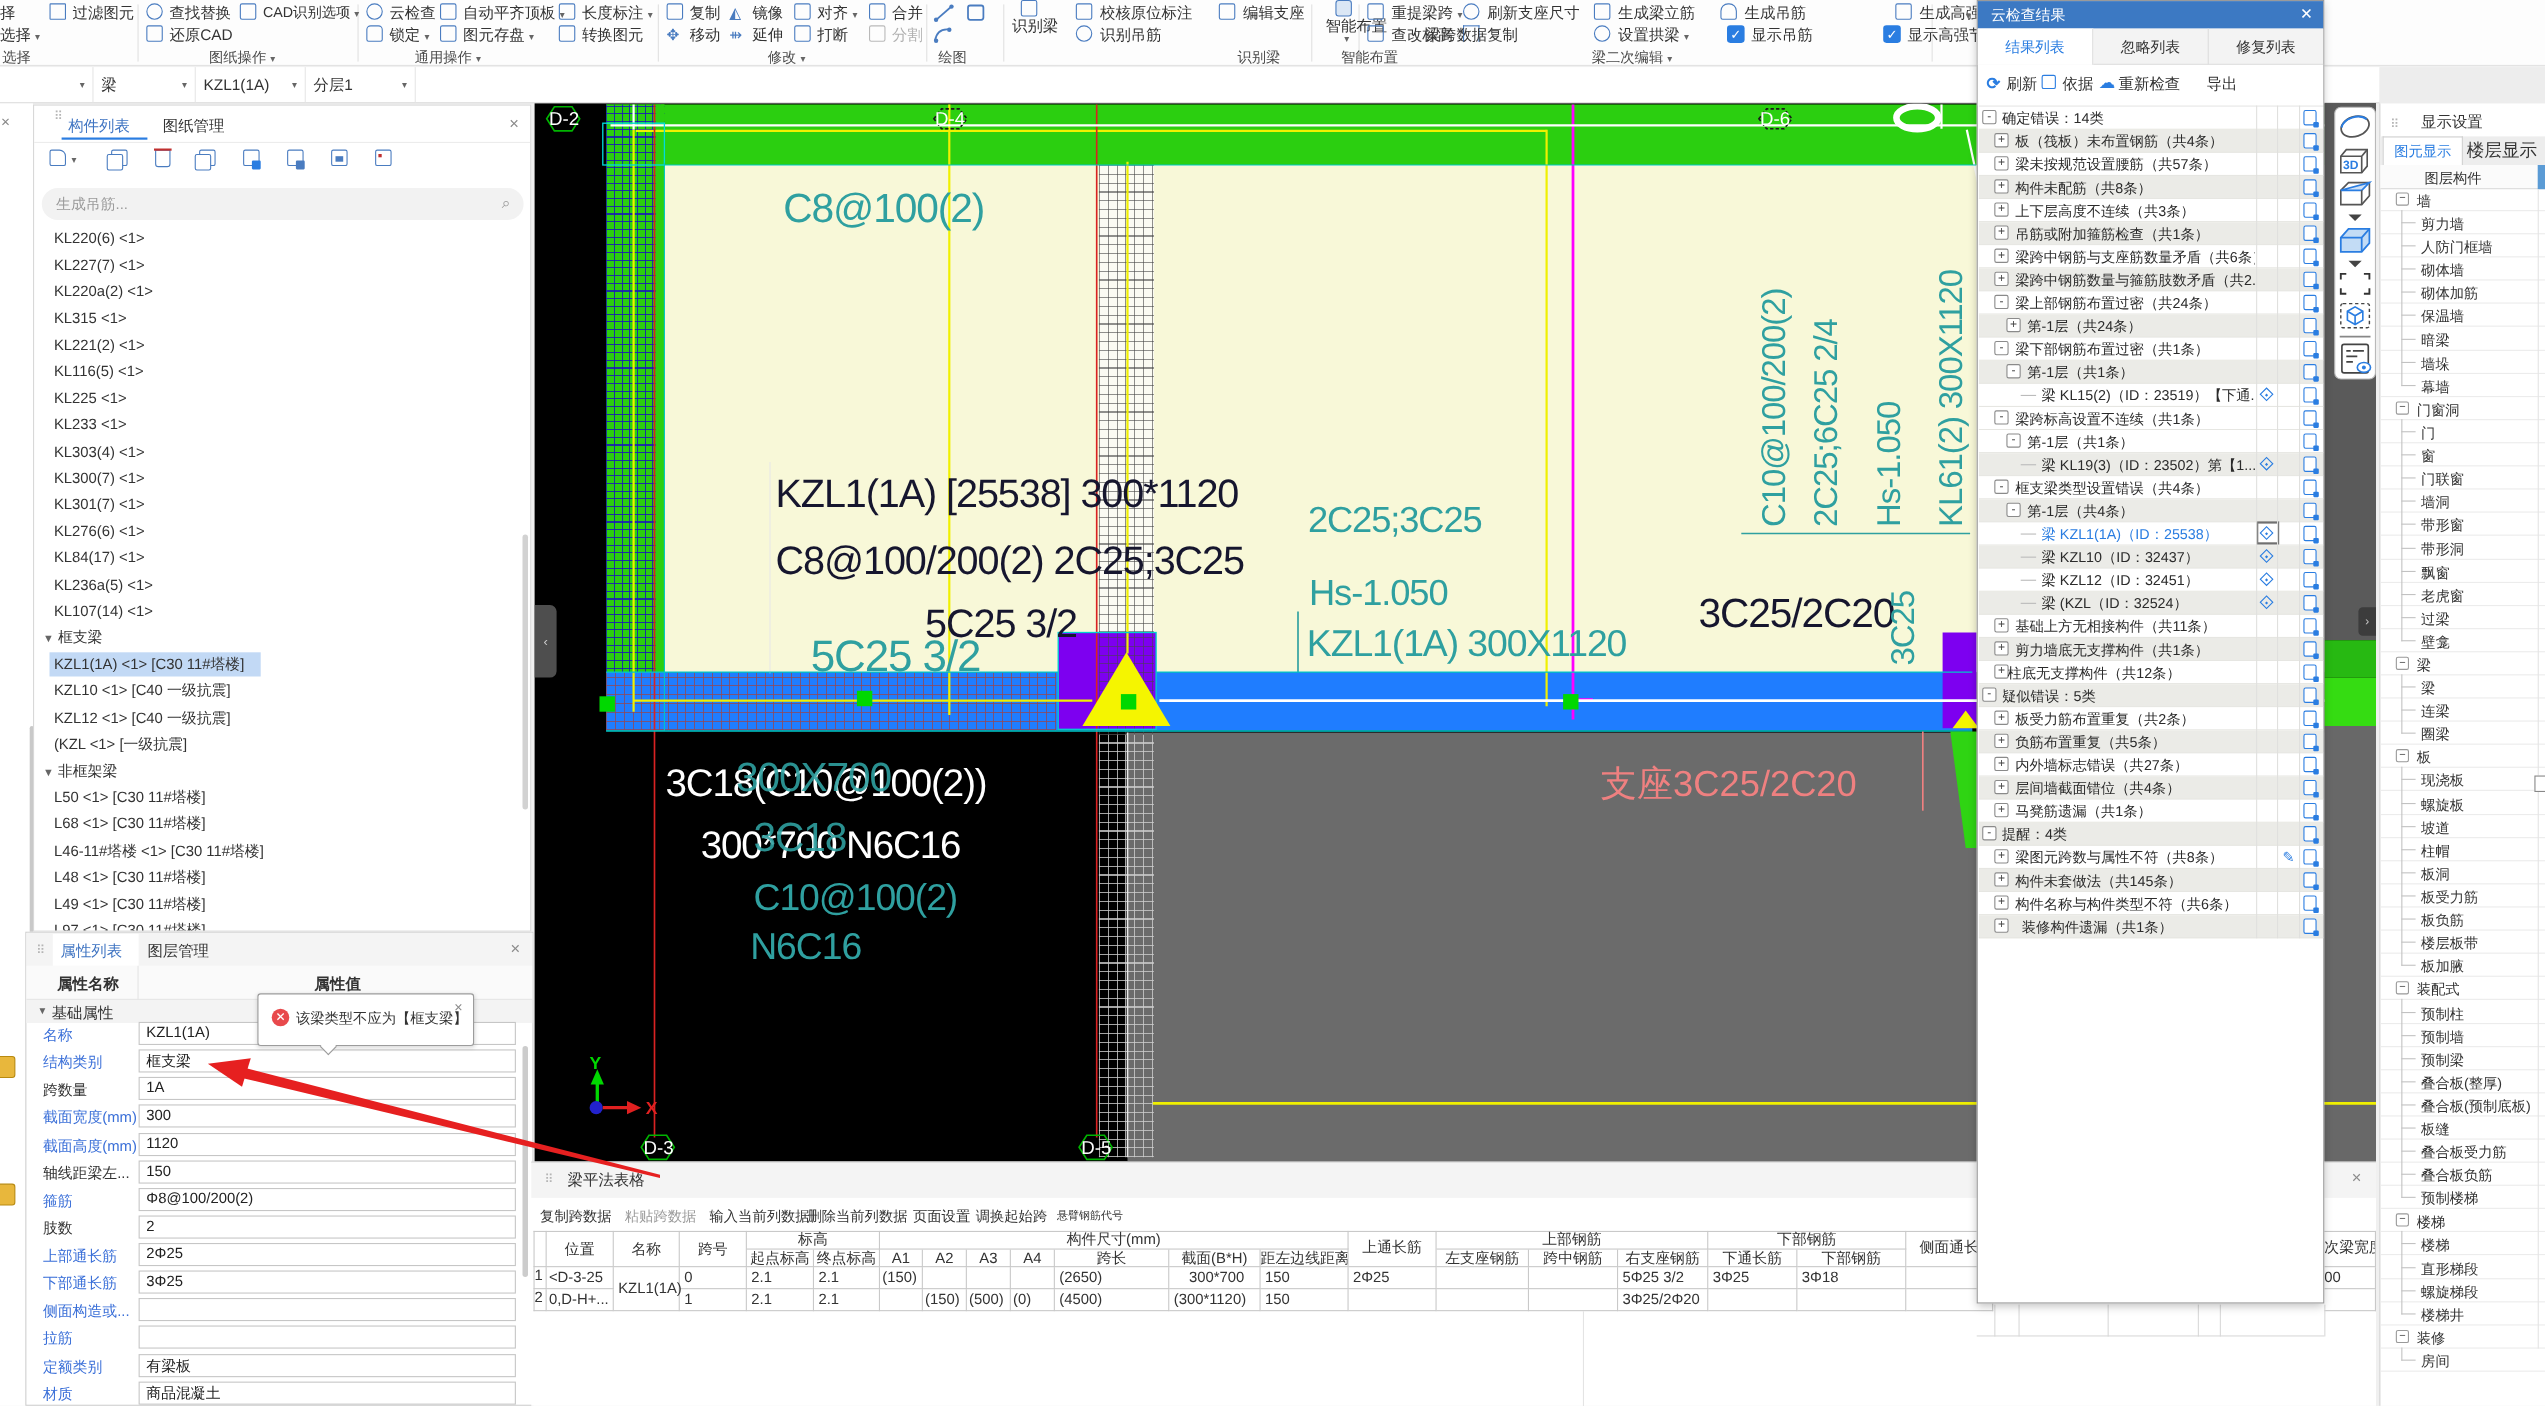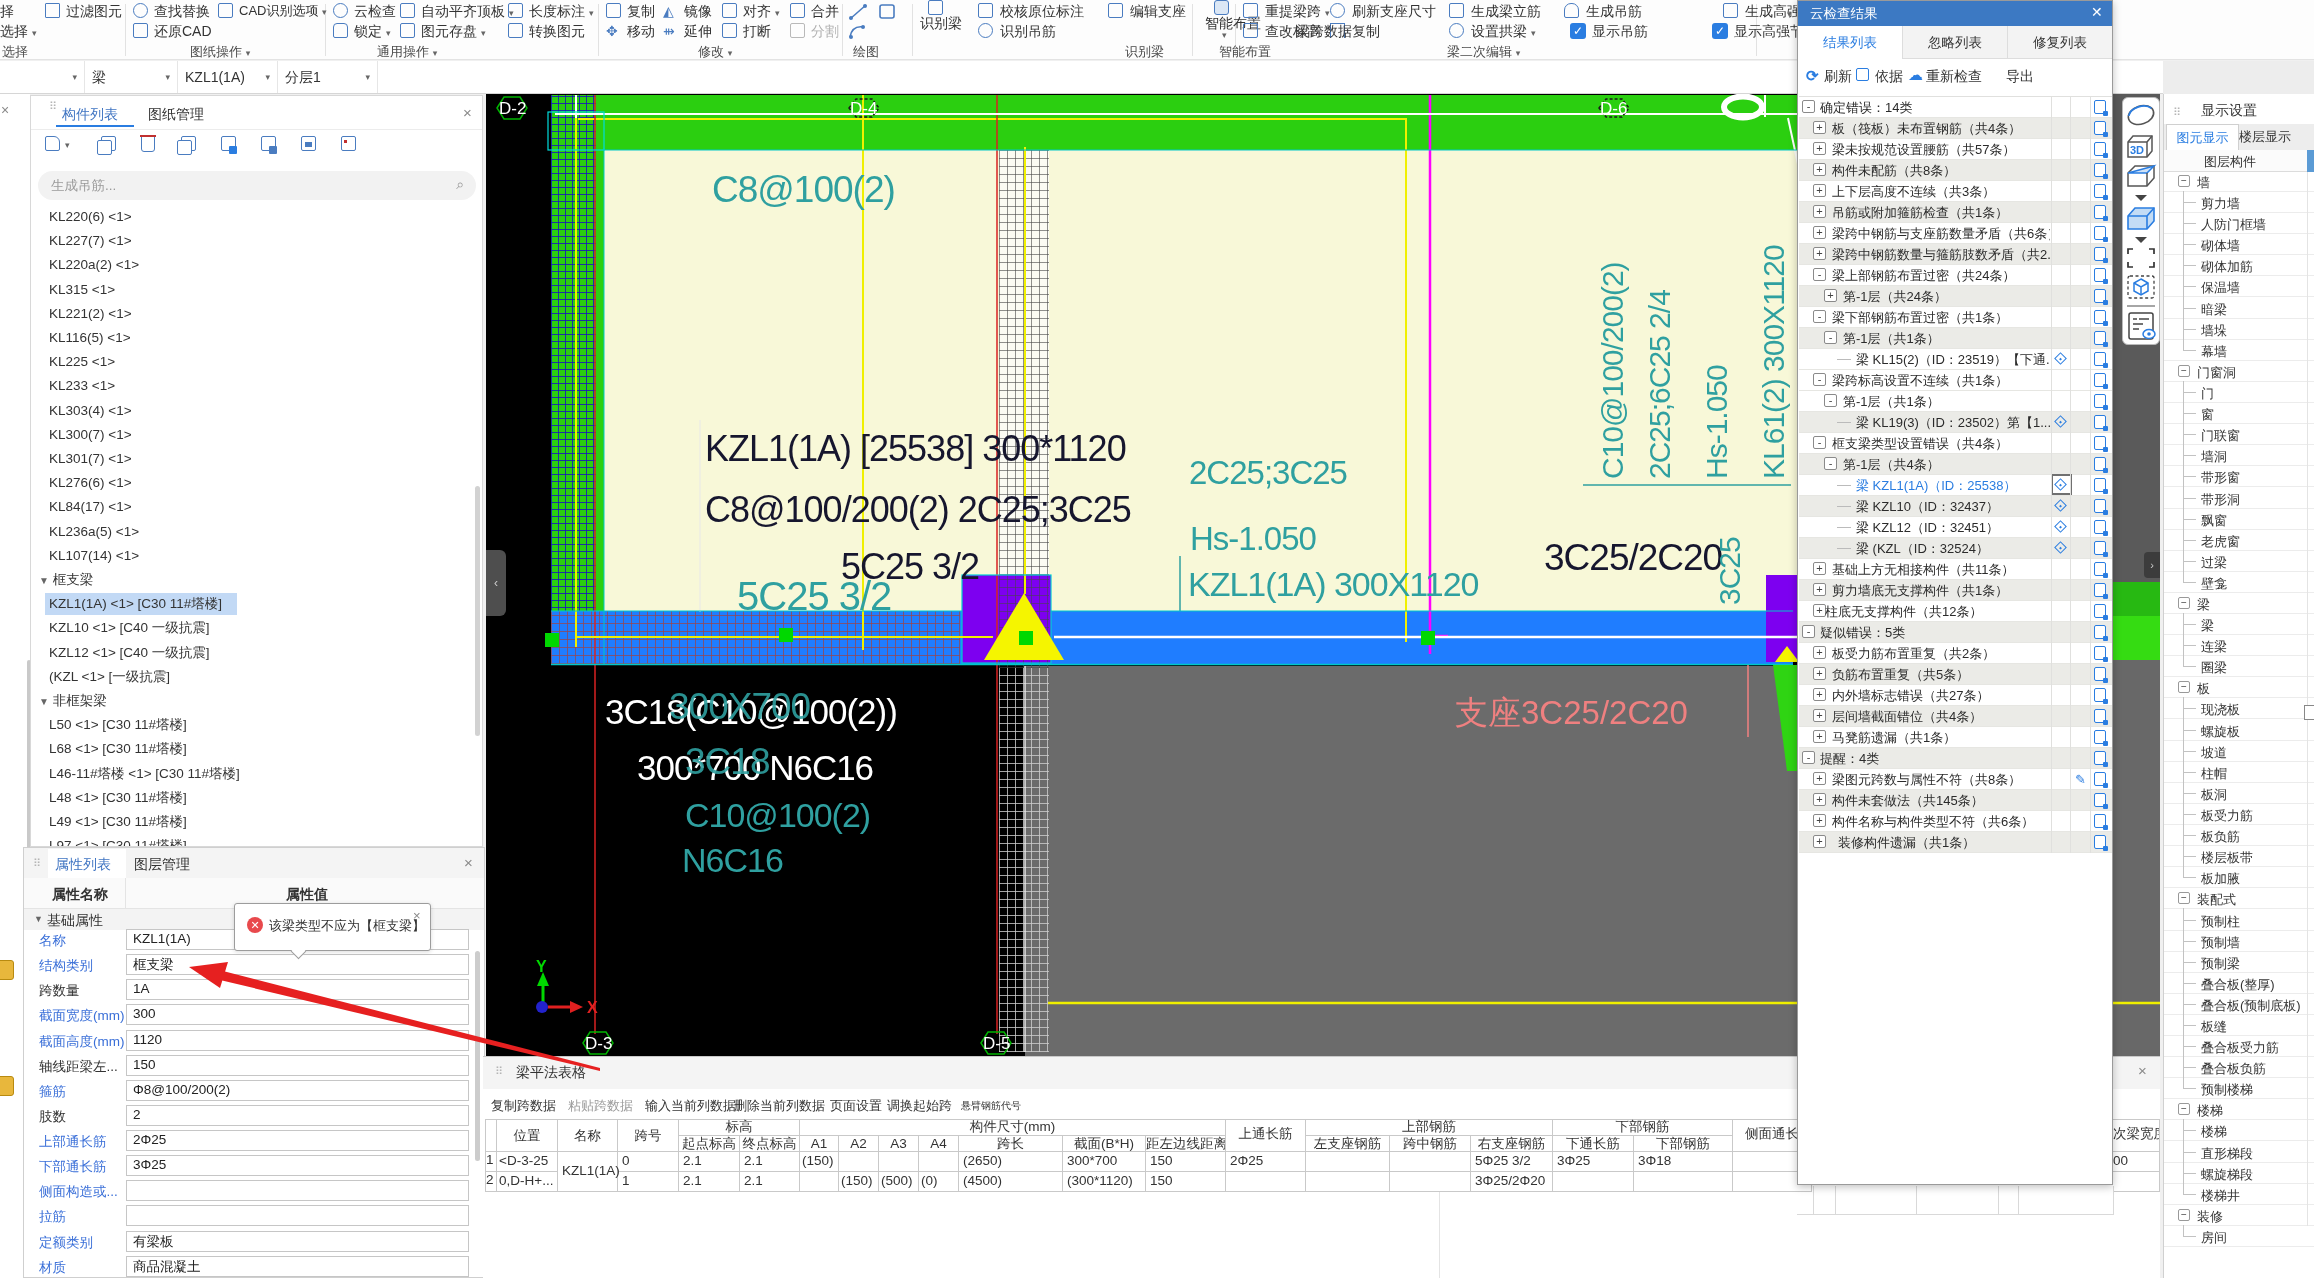--- a/index.html
+++ b/index.html
@@ -489,21 +489,21 @@
   <div class="cell" style="left:14px;top:95px;width:61px;height:20px;padding:1px 0 0 2px;">&lt;D-3-25</div>
   <div class="cell" style="left:75px;top:95px;width:60px;height:40px;padding:11px 0 0 4px;overflow:visible;z-index:2;">KZL1(1A)</div>
   <div class="cell" style="left:135px;top:95px;width:61px;height:20px;padding:1px 0 0 4px;">0</div>
   <div class="cell" style="left:196px;top:95px;width:61px;height:20px;padding:1px 0 0 4px;">2.1</div>
   <div class="cell" style="left:257px;top:95px;width:60px;height:20px;padding:1px 0 0 4px;">2.1</div>
   <div class="cell" style="left:317px;top:95px;width:39px;height:20px;padding:1px 0 0 2px;">(150)</div>
   <div class="cell" style="left:356px;top:95px;width:40px;height:20px;"></div>
   <div class="cell" style="left:396px;top:95px;width:40px;height:20px;"></div>
   <div class="cell" style="left:436px;top:95px;width:40px;height:20px;"></div>
   <div class="cell" style="left:476px;top:95px;width:104px;height:20px;padding:1px 0 0 4px;">(2650)</div>
-  <div class="cell" style="left:580px;top:95px;width:83px;height:20px;padding:1px 0 0 4px;">300*700</div>
+  <div class="cell" style="left:580px;top:95px;width:83px;height:20px;padding:1px 0 0 4px;text-align:center;">300*700</div>
   <div class="cell" style="left:663px;top:95px;width:80px;height:20px;padding:1px 0 0 4px;">150</div>
   <div class="cell" style="left:743px;top:95px;width:80px;height:20px;padding:1px 0 0 4px;">2Φ25</div>
   <div class="cell" style="left:823px;top:95px;width:84px;height:20px;"></div>
   <div class="cell" style="left:907px;top:95px;width:81px;height:20px;"></div>
   <div class="cell" style="left:988px;top:95px;width:82px;height:20px;padding:1px 0 0 4px;">5Φ25 3/2</div>
   <div class="cell" style="left:1070px;top:95px;width:81px;height:20px;padding:1px 0 0 4px;">3Φ25</div>
   <div class="cell" style="left:1151px;top:95px;width:99px;height:20px;padding:1px 0 0 4px;">3Φ18</div>
   <div class="cell" style="left:1250px;top:95px;width:79px;height:20px;"></div>
   <div class="cell" style="left:1630px;top:95px;width:47px;height:20px;padding:1px 0 0 0;">00</div>
   <div class="cell" style="left:2px;top:115px;width:12px;height:20px;border-left:1px solid #c9c9c9;">2</div>
@@ -580,21 +580,21 @@
     <ellipse cx="26" cy="236" rx="6" ry="4.5" fill="#fff" stroke="#2a7de1" stroke-width="1.5"></ellipse>
     <circle cx="26" cy="236" r="1.8" fill="#2a7de1"></circle>
   </svg>
 </div>
 
 <div class="abs" id="rightpanel" style="left:2163px;top:94px;width:151px;height:1184px;background:#fff;border-left:1px solid #d0d0d0;">
   <div class="abs" style="left:9px;top:12px;color:#b5b5b5;font-size:11px;letter-spacing:1px;">⠿</div>
   <div class="abs" style="left:37px;top:8px;font-size:14px;color:#333;">显示设置</div>
   <div class="abs" style="left:0;top:30px;width:151px;height:26px;background:#ededed;">
     <div class="abs" style="left:2px;top:0;width:73px;height:26px;background:#fff;border:1px solid #d0d0d0;border-bottom:none;text-align:center;line-height:25px;font-size:13px;color:#2a7de1;">图元显示</div>
-    <div class="abs" style="left:75px;top:2px;width:71px;height:24px;line-height:24px;font-size:13px;color:#333;font-family:Liberation Mono, monospace;">楼层显示</div>
+    <div class="abs" style="left:75px;top:2px;width:71px;height:24px;text-align:center;line-height:24px;font-size:16px;color:#333;">楼层显示</div>
   </div>
   <div class="abs" style="left:0;top:56px;width:151px;height:22px;background:#fbfbfb;border-bottom:1px solid #dcdcdc;">
     <span style="position:absolute;left:40px;top:3px;font-size:13px;color:#333;">图层构件</span>
     <div class="abs" style="left:143px;top:0;width:8px;height:22px;background:#5b9bd5;"></div>
   </div>
   <div class="rrow" style="top:77px">
       <span class="pmr">−</span>
       <span class="rlab" style="left:33px">墙</span>
     </div>
   <div class="rrow" style="top:98px">

